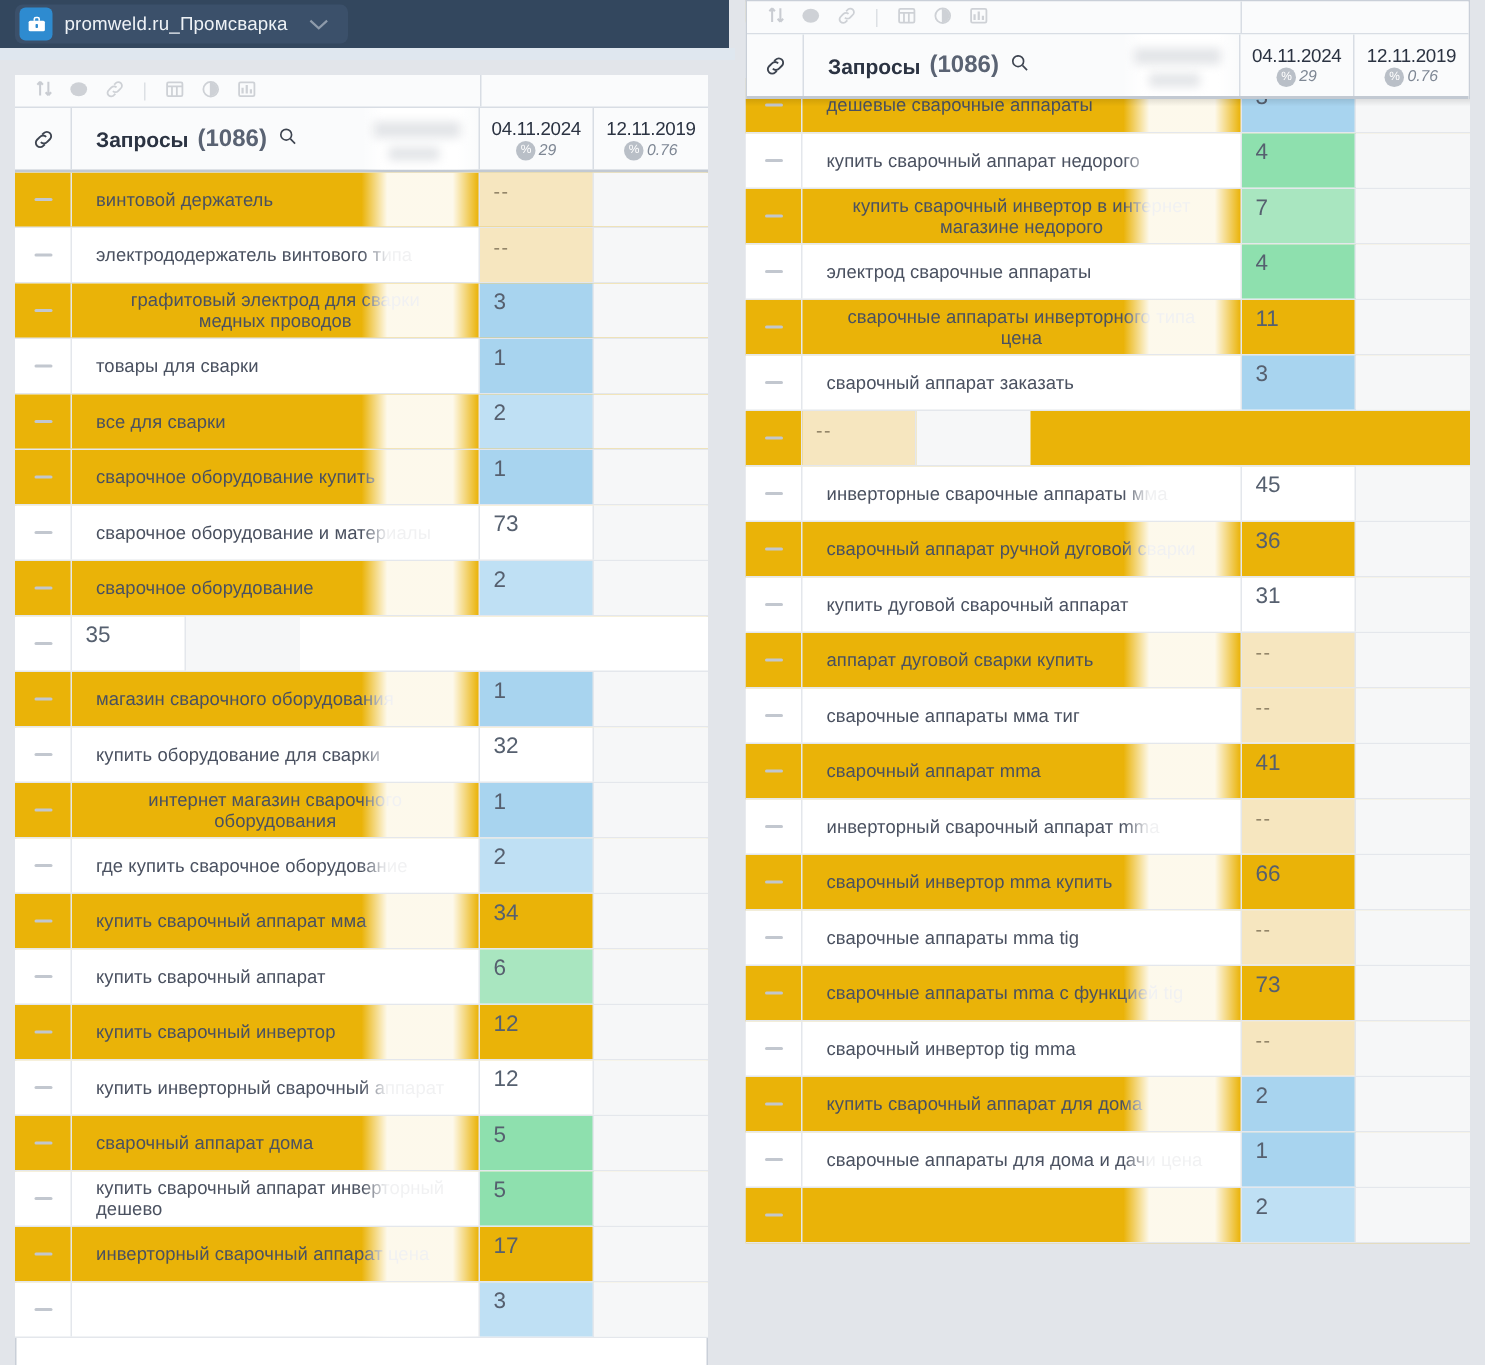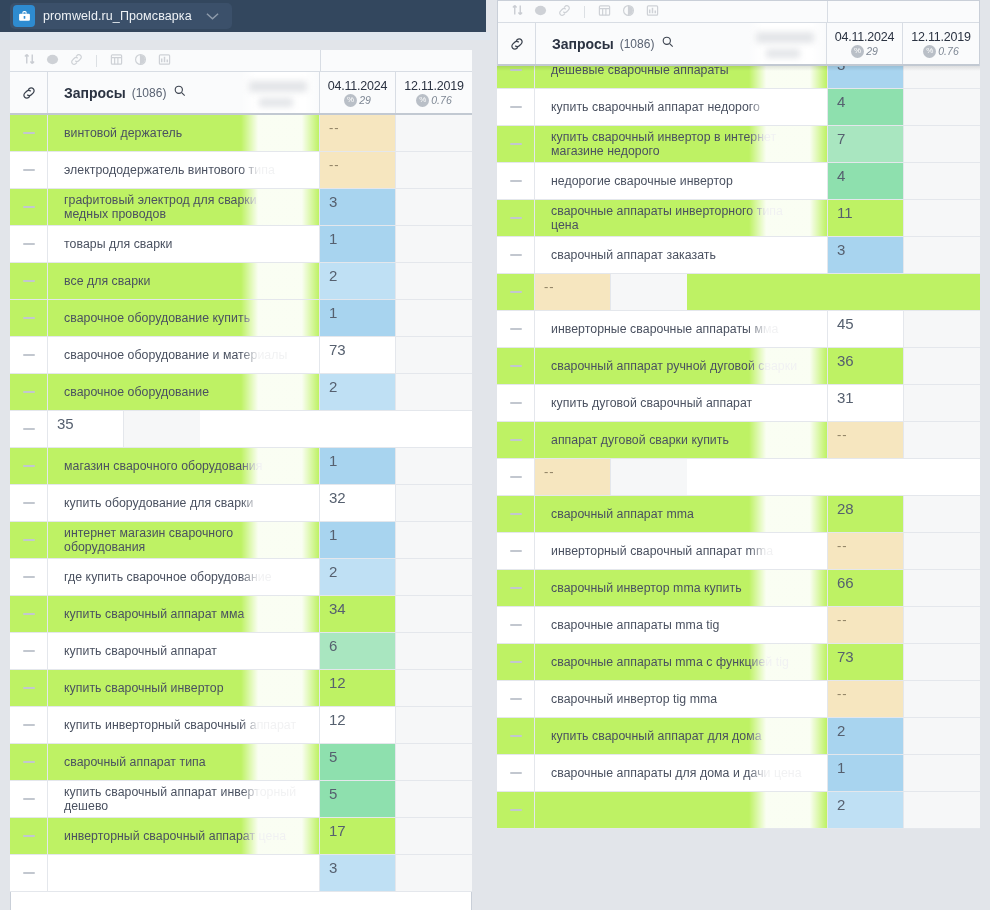--- a/index.html
+++ b/index.html
@@ -55,21 +55,21 @@
   }
   .hdr-link{
     width:38px;display:flex;align-items:center;justify-content:center;
     border-right:1px solid #d8dde4;box-sizing:border-box;
   }
   .hdr-title{
     flex:1;display:flex;align-items:center;gap:6px;padding-left:16px;
     border-right:1px solid #d8dde4;box-sizing:border-box;position:relative;
   }
   .hdr-title .t-main{font-weight:bold;font-size:14px;color:#2b3342;}
-  .hdr-title .t-count{font-size:12px;color:#5a6373;font-weight:normal;}
+  .hdr-title .t-count{font-size:16px;color:#5a6373;font-weight:bold;}
   .hdr-blur{
     position:absolute;right:0;top:0;width:78px;height:100%;
     background:linear-gradient(90deg,rgba(255,255,255,0) 0%,#ffffff 18%,#ffffff 82%,rgba(255,255,255,0) 100%);
   }
   .hdr-blur span{
     position:absolute;left:8px;top:9px;width:58px;height:11px;border-radius:2px;
     background:#e3e5e8;filter:blur(3.2px);
   }
   .hdr-blur span.b2{top:26px;width:34px;left:18px;height:9px;}
   .hdr-date{
@@ -85,21 +85,21 @@
     font-size:8px;color:#fff;line-height:1;
   }
   .hdr-date .d-sub .val{font-size:10.5px;color:#7e8794;font-style:italic;}
 
   
   .rows{overflow:hidden;}
   .row{
     display:flex;align-items:stretch;min-height:37px;
     border-bottom:1px solid #e4e7ec;box-sizing:border-box;
   }
-  .row.alt{background:#bef264;}
+  .row.alt{background:#eab308;text-align:center;}
   .row.plain{background:#ffffff;}
   .c-mark{
     width:38px;display:flex;align-items:center;justify-content:center;
     border-right:1px solid #e4e7ec;box-sizing:border-box;
   }
   .dash{display:block;width:12px;height:2px;background:#c2c7cf;border-radius:1px;}
   .c-kw{
     flex:1;display:flex;align-items:center;padding:4px 16px;
     border-right:1px solid #e4e7ec;box-sizing:border-box;position:relative;
   }
@@ -470,21 +470,21 @@
             <div class="c-val bg-none">
               <span class="v">12</span>
             </div>
             <div class="c-val empty"></div>
           </div>
           <div class="row alt">
             <div class="c-mark">
               <span class="dash"></span>
             </div>
             <div class="c-kw">
-              <span class="kw">сварочный аппарат типа</span>
+              <span class="kw">сварочный аппарат дома</span>
               <span class="kw-blur"></span>
             </div>
             <div class="c-val bg-green">
               <span class="v">5</span>
             </div>
             <div class="c-val empty"></div>
           </div>
           <div class="row plain">
             <div class="c-mark">
               <span class="dash"></span>
@@ -591,21 +591,21 @@
             <div class="c-val bg-green-l">
               <span class="v">7</span>
             </div>
             <div class="c-val empty"></div>
           </div>
           <div class="row plain">
             <div class="c-mark">
               <span class="dash"></span>
             </div>
             <div class="c-kw">
-              <span class="kw">недорогие сварочные инвертор</span>
+              <span class="kw">электрод сварочные аппараты</span>
               <span class="kw-blur"></span>
             </div>
             <div class="c-val bg-green">
               <span class="v">4</span>
             </div>
             <div class="c-val empty"></div>
           </div>
           <div class="row alt">
             <div class="c-mark">
               <span class="dash"></span>
@@ -690,35 +690,39 @@
             </div>
             <div class="c-val bg-yellow">
               <span class="v dd">--</span>
             </div>
             <div class="c-val empty"></div>
           </div>
           <div class="row plain">
             <div class="c-mark">
               <span class="dash"></span>
             </div>
+            <div class="c-kw">
+              <span class="kw">сварочные аппараты мма тиг</span>
+              <span class="kw-blur"></span>
+            </div>
             <div class="c-val bg-yellow">
               <span class="v dd">--</span>
             </div>
             <div class="c-val empty"></div>
           </div>
           <div class="row alt">
             <div class="c-mark">
               <span class="dash"></span>
             </div>
             <div class="c-kw">
               <span class="kw">сварочный аппарат mma</span>
               <span class="kw-blur"></span>
             </div>
             <div class="c-val bg-none">
-              <span class="v">28</span>
+              <span class="v">41</span>
             </div>
             <div class="c-val empty"></div>
           </div>
           <div class="row plain">
             <div class="c-mark">
               <span class="dash"></span>
             </div>
             <div class="c-kw">
               <span class="kw">инверторный сварочный аппарат mma</span>
               <span class="kw-blur"></span>

